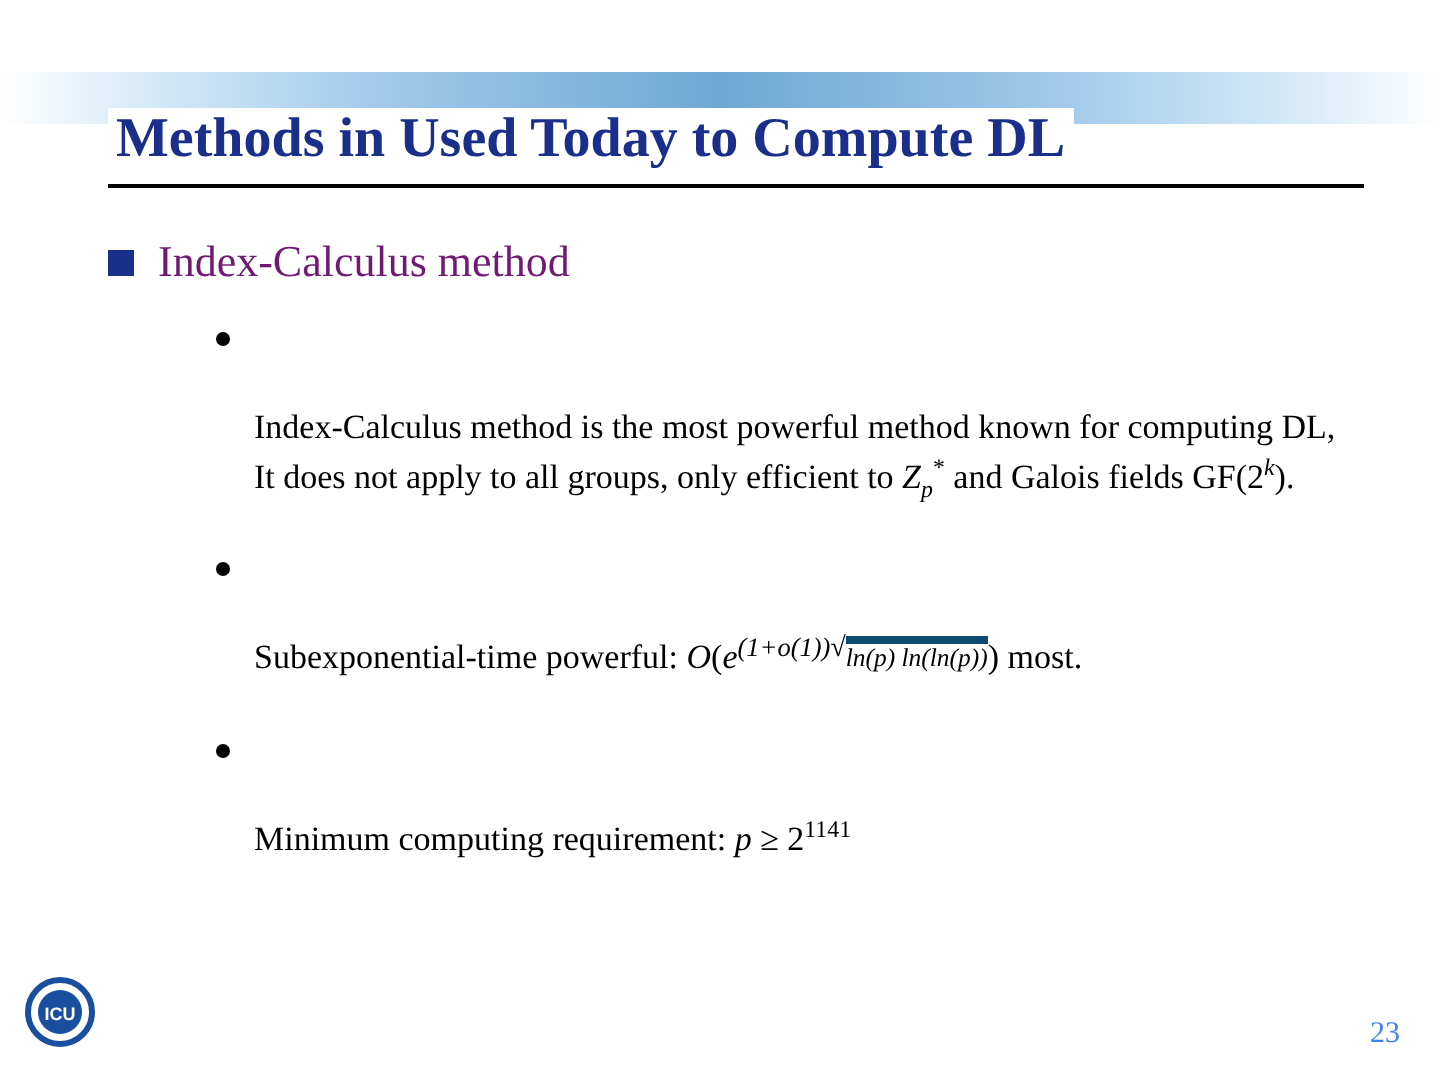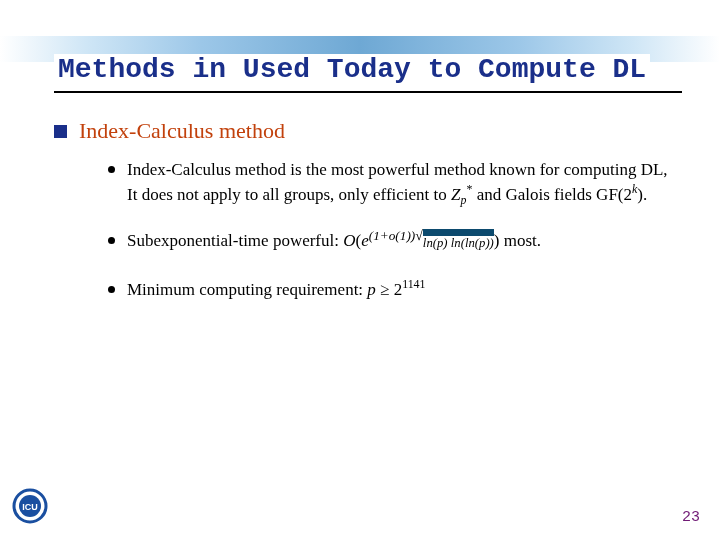--- a/index.html
+++ b/index.html
@@ -28,39 +28,38 @@
     right: 40px;
     z-index: 2;
   }
   .title {
     font-size: 28px;
     font-weight: bold;
     color: #1a2f8a;
     background: #ffffff;
     padding: 0 4px;
     display: inline-block;
-    font-family: Liberation Mono, monospace;
   }
   .hr {
     border: none;
     border-top: 2px solid #000;
     margin: 6px 0 0 0;
     width: 628px;
   }
   .content {
     position: absolute;
     top: 118px;
     left: 0;
     width: 720px;
   }
   .lvl1 {
     margin-left: 54px;
     margin-right: 38px;
     font-size: 22px;
-    color: #c2410c;
+    color: #701a75;
     display: flex;
     align-items: flex-start;
   }
   .sq {
     display: inline-block;
     width: 13px;
     height: 13px;
     background: #1a2f8a;
     margin-top: 7px;
     margin-right: 12px;
@@ -79,43 +78,43 @@
   }
   .dot {
     width: 7px;
     height: 7px;
     background: #000;
     border-radius: 50%;
     margin-top: 8px;
     margin-right: 12px;
     flex: 0 0 auto;
   }
-  .lvl2-text { flex: 1 1 auto; }
+  .lvl2-text { flex: 1 1 auto; margin-top: 44px; }
   .it { font-style: italic; }
   sub { font-size: 0.7em; vertical-align: sub; line-height: 0; }
   sup { font-size: 0.7em; vertical-align: super; line-height: 0; }
   .expwrap { font-style: italic; font-size: 0.78em; position: relative; top: -6px; }
   .sqrtbox { display: inline-flex; align-items: flex-start; line-height: 1; }
   .surd { font-size: 1.05em; font-style: normal; }
-  .radicand { border-top: 7px solid #0c4a6e; padding-top: 1px; font-size: 0.96em; }
+  .radicand { border-top: 4px solid #0c4a6e; padding-top: 1px; font-size: 0.96em; }
   .logo {
     position: absolute;
     left: 12px;
     bottom: 16px;
     width: 36px;
     height: 36px;
   }
   .logo svg { width: 36px; height: 36px; display: block; }
   .pagenum {
     position: absolute;
     right: 20px;
     bottom: 14px;
-    font-family: Liberation Mono, monospace;
+    font-family: Liberation Serif, serif;
     font-size: 15px;
-    color: #701a75;
+    color: #3b82f6;
   }
 </style>
 </head>
 <body>
 
 <div class="gradient-bar"></div>
 
 <div class="title-wrap">
   <span class="title">Methods in Used Today to Compute DL</span>
   <hr class="hr">

